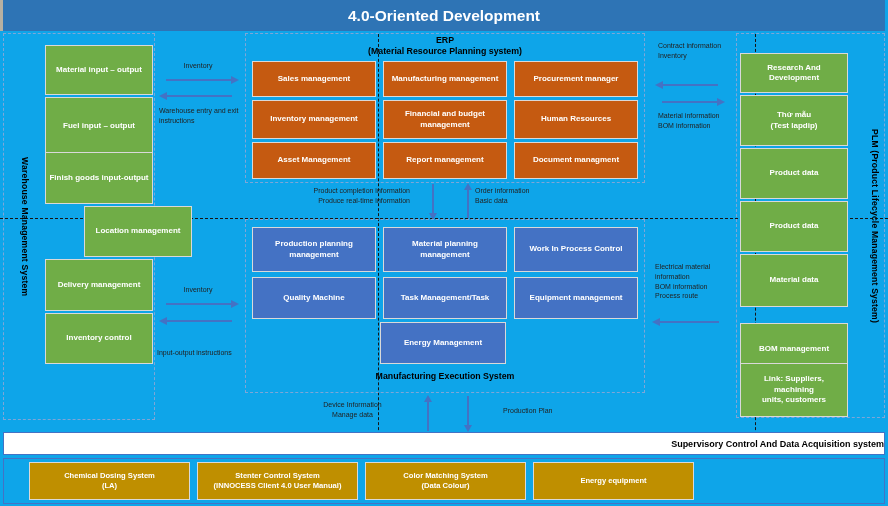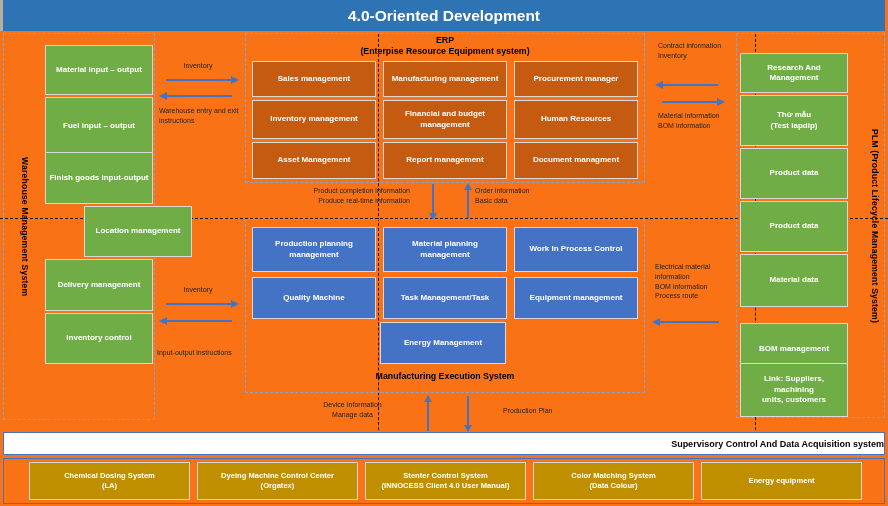--- a/index.html
+++ b/index.html
@@ -1,16 +1,16 @@
 <!DOCTYPE html>
 <html><head>
 <meta charset="utf-8">
 <style>
   html,body{margin:0;padding:0;background:#fff;}
-  .page{position:relative;width:888px;height:506px;background:#f97316;overflow:hidden;
+  .page{position:relative;width:888px;height:506px;background:#0ea5e9;overflow:hidden;
         font-family:"Liberation Sans",sans-serif;color:#1a1a1a;}
   
   .banner{position:absolute;left:3px;top:0;width:882px;height:31px;background:#2E74B5;
           display:flex;align-items:center;justify-content:center;}
   .banner span{color:#fff;font-weight:bold;font-size:15.5px;}
   .edge-strip{position:absolute;left:0;top:0;width:3px;height:31px;background:#b7b0a2;}
   
   .dash-frame{position:absolute;border:1.5px dashed #7EA6D8;box-sizing:border-box;background:transparent;}
   
   .gl-h{position:absolute;border-top:1.5px dashed #151515;height:0;}
@@ -86,21 +86,21 @@
   <div class="note" style="left:159px;top:106px;width:86px;">Warehouse entry and exit
 instructions</div>
 
   <div class="note" style="left:158px;top:285px;width:80px;text-align:center;">Inventory</div>
   <div class="ar-h r" style="left:166px;top:303px;width:66px;"></div>
   <div class="ar-h l" style="left:166px;top:320px;width:66px;"></div>
   <div class="note nowrap" style="left:157px;top:348px;">Input-output  instructions</div>
 
   <div class="dash-frame" style="left:245px;top:33px;width:400px;height:150px;"></div>
   <div class="sys-title" style="left:245px;top:35px;width:400px;">ERP</div>
-  <div class="sys-title" style="left:245px;top:46px;width:400px;">(Enterpise Resource Equipment system)</div>
+  <div class="sys-title" style="left:245px;top:46px;width:400px;">(Material Resource Planning system)</div>
   <div class="grid erp-grid">
     <div class="box orange">Sales management</div>
     <div class="box orange">Manufacturing management</div>
     <div class="box orange">Procurement manager</div>
     <div class="box orange">Inventory management</div>
     <div class="box orange">Financial and budget
 management</div>
     <div class="box orange">Human Resources</div>
     <div class="box orange">Asset Management</div>
     <div class="box orange">Report management</div>
@@ -142,39 +142,37 @@
 BOM information</div>
 
   <div class="note" style="left:655px;top:262px;width:90px;">Electrical material
 information
 BOM information
 Process route</div>
   <div class="ar-h l" style="left:659px;top:321px;width:60px;"></div>
 
   <div class="dash-frame" style="left:736px;top:33px;width:149px;height:385px;"></div>
   <div class="vtext" style="left:864px;top:33px;height:385px;">PLM (Product Lifecycle Management System)</div>
-  <div class="box green" style="left:740px;top:53px;width:108px;height:40px;">Research And Management</div>
+  <div class="box green" style="left:740px;top:53px;width:108px;height:40px;">Research And Development</div>
   <div class="box green" style="left:740px;top:95px;width:108px;height:51px;">Thử mẫu
 (Test lapdip)</div>
   <div class="box green" style="left:740px;top:148px;width:108px;height:51px;">Product data</div>
   <div class="box green" style="left:740px;top:201px;width:108px;height:51px;">Product data</div>
   <div class="box green" style="left:740px;top:254px;width:108px;height:53px;">Material data</div>
   <div class="box green" style="left:740px;top:323px;width:108px;height:52px;">BOM management</div>
   <div class="box green" style="left:740px;top:363px;width:108px;height:54px;">Link: Suppliers, machining
 units, customers</div>
 
   <div class="scada-bar">
     <span>Supervisory Control And Data Acquisition system</span>
   </div>
 
   <div class="devices">
     <div class="box gold">Chemical Dosing System
 (LA)</div>
-    <div class="box gold">Dyeing Machine Control Center
-(Orgatex)</div>
     <div class="box gold">Stenter Control System
 (INNOCESS Client 4.0 User Manual)</div>
     <div class="box gold">Color Matching System
 (Data Colour)</div>
     <div class="box gold">Energy equipment</div>
   </div>
 
 </div>
 
 </body></html>

